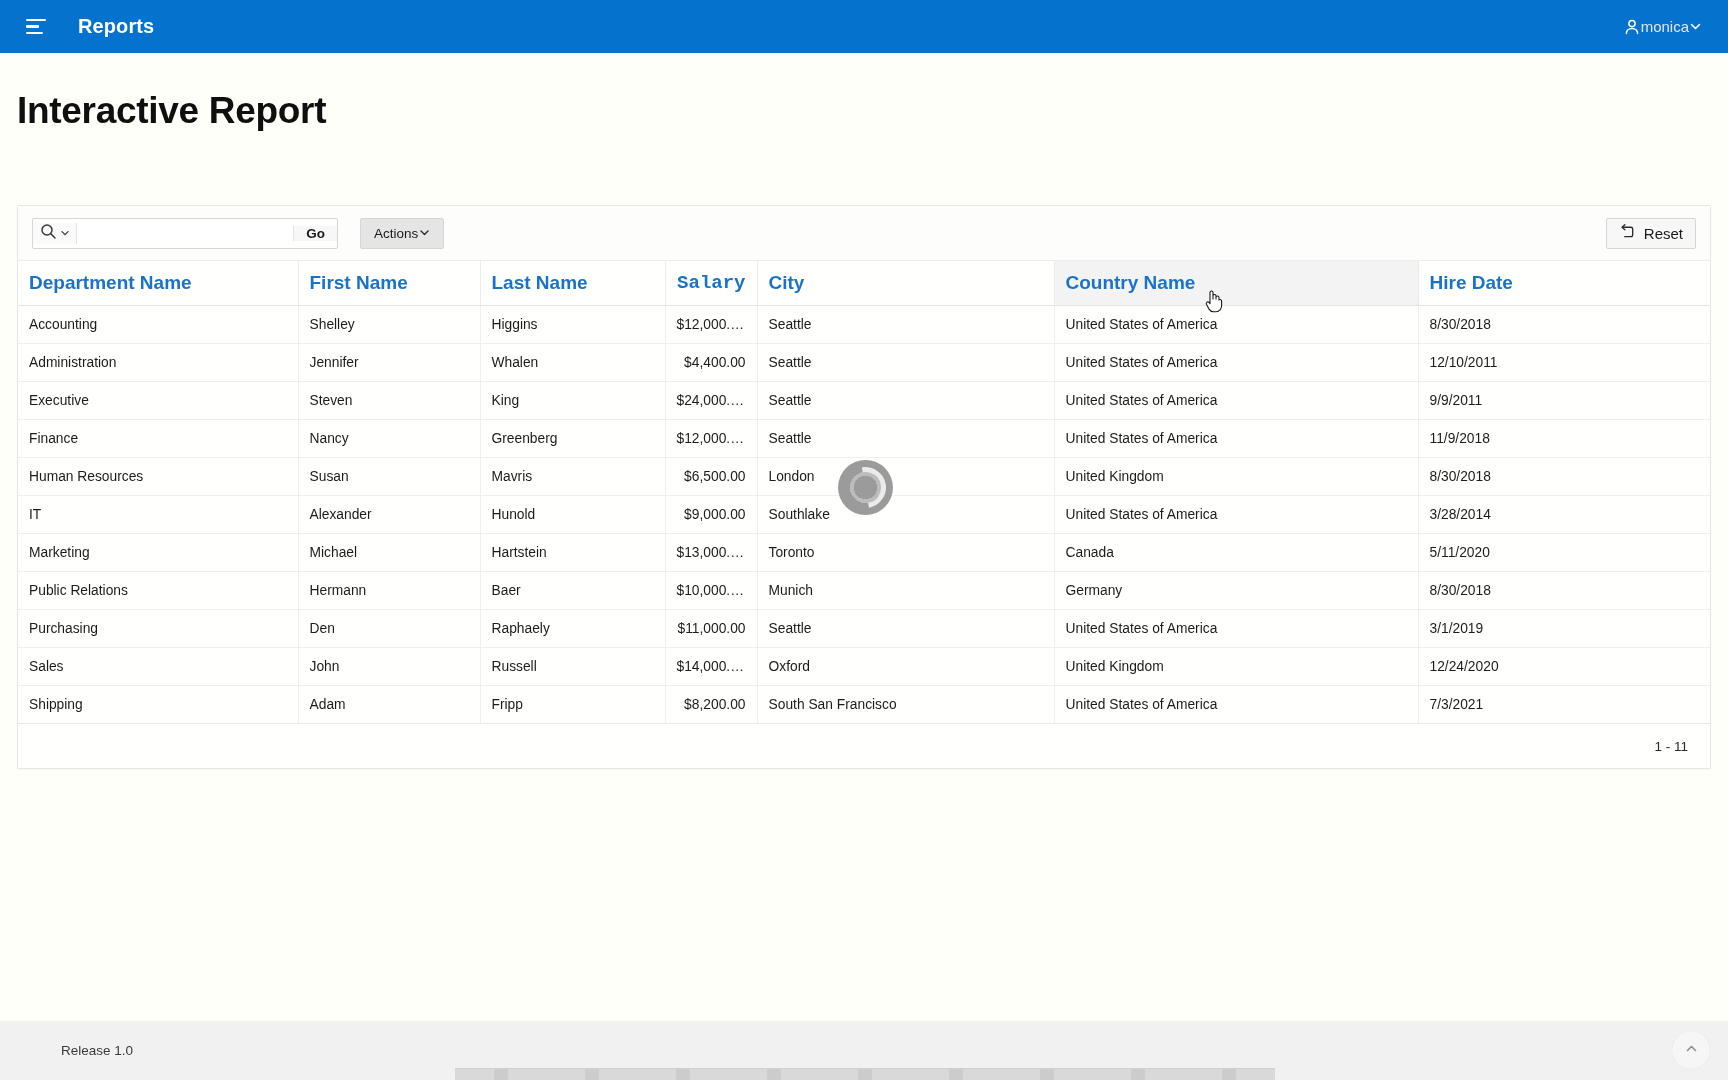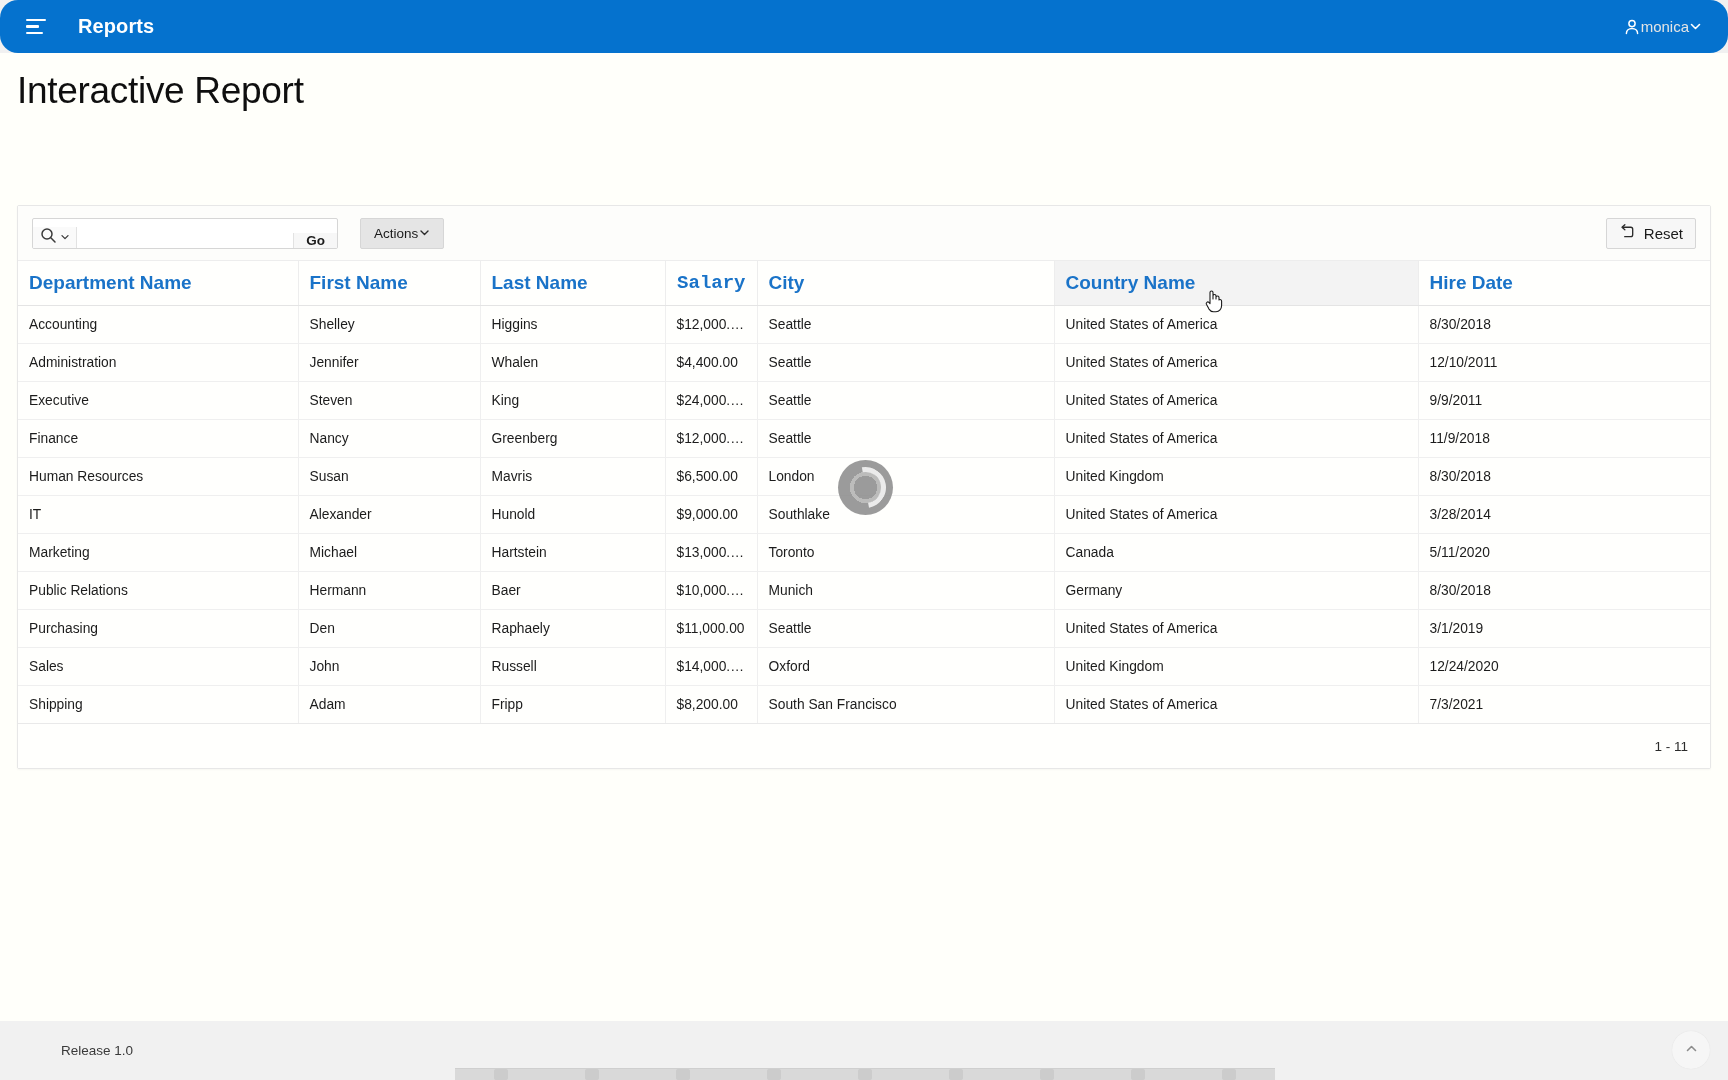--- a/index.html
+++ b/index.html
@@ -17,21 +17,20 @@
   
   .topbar {
     position: absolute;
     top: 0; left: 0;
     width: 1728px;
     height: 53px;
     background: #0572ce;
     display: flex;
     align-items: center;
     padding: 0 22px;
-    border-radius: 18px;
   }
   .nav-toggle {
     width: 34px; height: 34px;
     display: flex; flex-direction: column;
     align-items: flex-start; justify-content: center;
     gap: 4px;
     cursor: pointer;
     padding-left: 4px;
   }
   .nav-toggle span {
@@ -68,23 +67,23 @@
   
   .page {
     position: absolute;
     top: 53px; left: 0;
     width: 1728px;
     height: 968px;
     background: #fffffa;
   }
   .page-title {
     font-size: 37px;
-    font-weight: normal;
+    font-weight: bold;
     color: #0f0f0f;
-    padding: 16px 0 0 17px;
+    padding: 36px 0 0 17px;
     letter-spacing: -0.3px;
     line-height: 1.2;
   }
 
   
   .region {
     position: absolute;
     top: 152px;
     left: 17px;
     width: 1694px;
@@ -98,21 +97,21 @@
     height: 55px;
     display: flex;
     align-items: center;
     padding: 0 14px 0 14px;
     background: #fdfdfb;
     border-bottom: 1px solid #ededed;
   }
 
   .search-group {
     display: flex;
-    align-items: flex-end;
+    align-items: center;
     height: 31px;
     border: 1px solid #d6d6d6;
     border-radius: 2px;
     background: #ffffff;
     overflow: hidden;
   }
   .search-lov {
     width: 44px;
     display: flex;
     align-items: center;
@@ -207,21 +206,21 @@
     color: #1c1c1c;
     padding: 11px;
     border-bottom: 1px solid #efefef;
     border-right: 1px solid #efefef;
     height: 37px;
     vertical-align: middle;
     white-space: nowrap;
     overflow: hidden;
     text-overflow: ellipsis;
   }
-  table.ir-table td.num { text-align: left; margin-top: 28px; }
+  table.ir-table td.num { text-align: right; margin-top: 28px; }
   table.ir-table td:last-child { border-right: none; }
   table.ir-table tr:last-child td { border-bottom: 1px solid #e9e9e9; }
 
   .col-dept { width: 280px; }
   .col-first { width: 182px; }
   .col-last { width: 185px; }
   .col-salary { width: 92px; }
   .col-city { width: 297px; }
   .col-country { width: 364px; }
   .col-hire { width: auto; }

